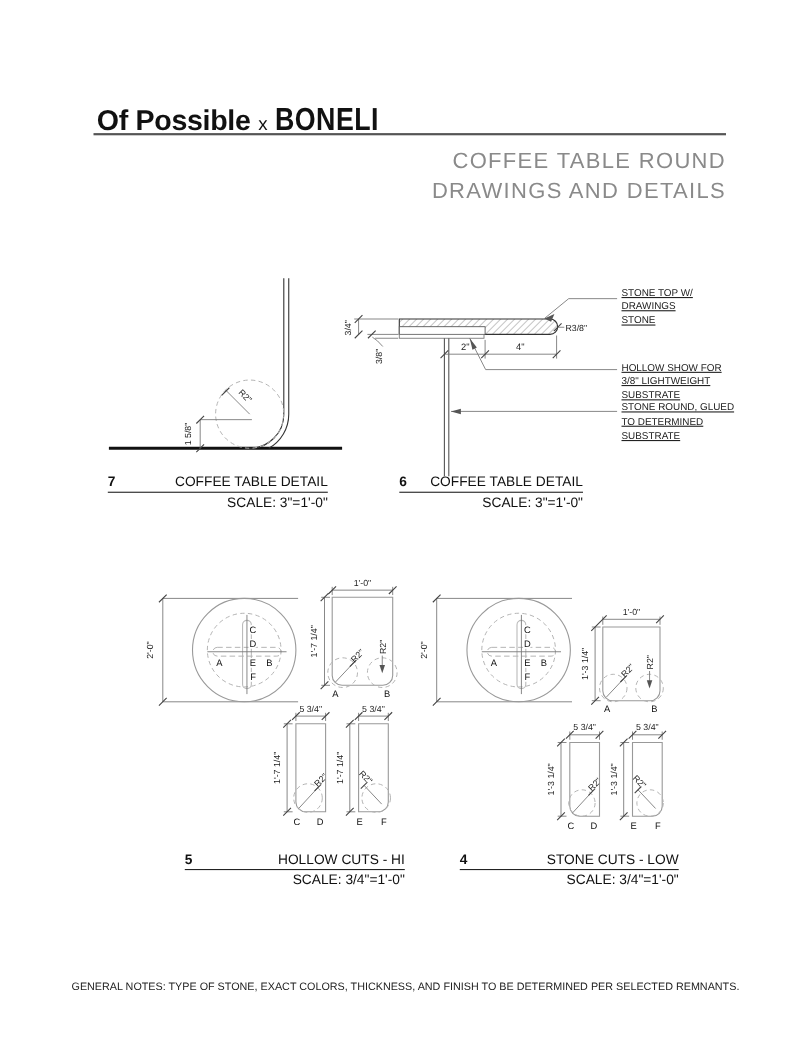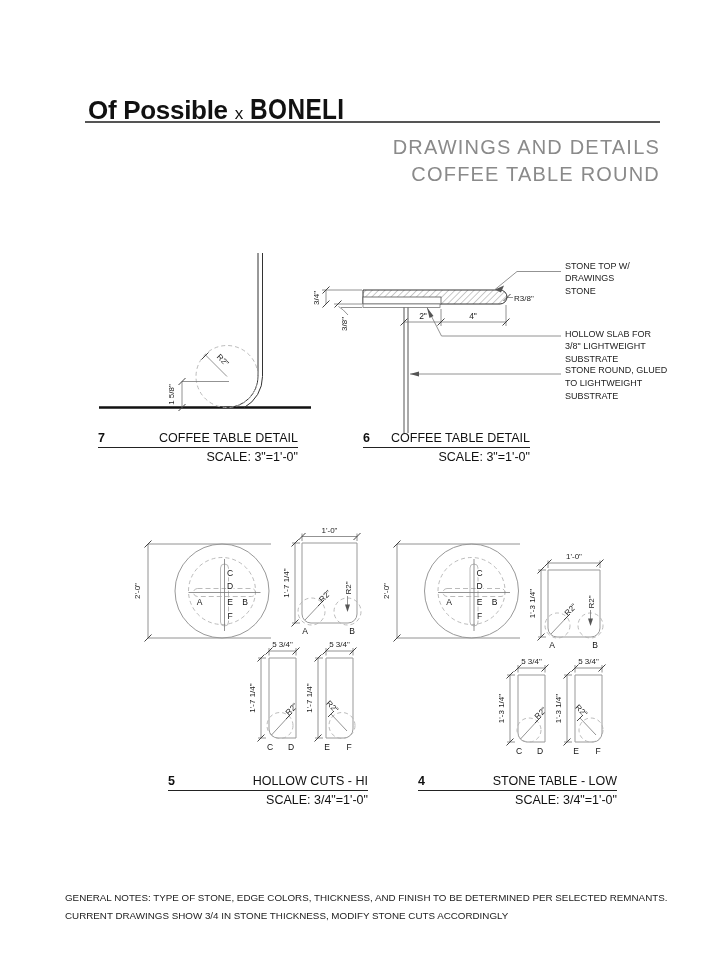--- a/index.html
+++ b/index.html
@@ -30,38 +30,38 @@
   .hdr-sub{position:absolute;left:300px;top:134px;width:360px;text-align:right;
            color:#8a8a8a;font-size:20px;letter-spacing:1.2px;line-height:27px;}
 
   .tb{position:absolute;font-size:12.5px;color:#111;}
   .tb-row{display:flex;justify-content:space-between;align-items:flex-end;
           border-bottom:1.2px solid #222;padding-bottom:2px;}
   .tb-num{font-weight:bold;}
   .tb-scale{text-align:right;margin-top:2px;}
 
   .ann{position:absolute;font-size:9px;line-height:12.3px;color:#222;white-space:nowrap;}
-  .ann span{display:block;}
+  .ann span{display:block;text-decoration:underline;}
 
   .notes{position:absolute;left:65px;top:889px;font-size:9.8px;line-height:17.5px;
          color:#222;white-space:nowrap;}
   .notes span{display:block;}
 </style>
 </head>
 <body>
 
 <div id="sheet">
 
   <div class="hdr-brand">
     <span class="brand-left">Of Possible</span><span class="brand-sep">x</span><span class="brand-right">BONELI</span>
   </div>
   <div class="hdr-rule"></div>
   <div class="hdr-sub">
+    <div>COFFEE TABLE ROUND</div>
     <div>DRAWINGS AND DETAILS</div>
-    <div>COFFEE TABLE ROUND</div>
   </div>
 
   <svg id="linework" viewBox="0 0 720 960">
     <defs>
       <pattern id="hatch" width="4.5" height="4.5" patternUnits="userSpaceOnUse" patternTransform="rotate(45)">
         <line x1="0" y1="0" x2="0" y2="4.5" stroke="#666" stroke-width="0.7"></line>
       </pattern>
     </defs>
 
     <g>
@@ -223,27 +223,27 @@
       <text class="lbl" x="598" y="754" text-anchor="middle">F</text>
     </g>
   </svg>
 
   <div class="ann" style="left:565px;top:260px;">
     <span>STONE TOP W/</span>
     <span>DRAWINGS</span>
     <span>STONE</span>
   </div>
   <div class="ann" style="left:565px;top:328px;">
-    <span>HOLLOW SLAB FOR</span>
+    <span>HOLLOW SHOW FOR</span>
     <span>3/8" LIGHTWEIGHT</span>
     <span>SUBSTRATE</span>
   </div>
   <div class="ann" style="left:565px;top:364px;line-height:13px;">
     <span>STONE ROUND, GLUED</span>
-    <span>TO LIGHTWEIGHT</span>
+    <span>TO DETERMINED</span>
     <span>SUBSTRATE</span>
   </div>
 
   <div class="tb" style="left:98px;top:431px;width:200px;">
     <div class="tb-row">
       <span class="tb-num">7</span>
       <span class="tb-title">COFFEE TABLE DETAIL</span>
     </div>
     <div class="tb-scale">SCALE: 3"=1'-0"</div>
   </div>
@@ -257,23 +257,22 @@
   <div class="tb" style="left:168px;top:774px;width:200px;">
     <div class="tb-row">
       <span class="tb-num">5</span>
       <span class="tb-title">HOLLOW CUTS - HI</span>
     </div>
     <div class="tb-scale">SCALE: 3/4"=1'-0"</div>
   </div>
   <div class="tb" style="left:418px;top:774px;width:199px;">
     <div class="tb-row">
       <span class="tb-num">4</span>
-      <span class="tb-title">STONE TABLE - LOW</span>
+      <span class="tb-title">STONE CUTS - LOW</span>
     </div>
     <div class="tb-scale">SCALE: 3/4"=1'-0"</div>
   </div>
 
   <div class="notes">
-    <span>GENERAL NOTES: TYPE OF STONE, EDGE COLORS, THICKNESS, AND FINISH TO BE DETERMINED PER SELECTED REMNANTS.</span>
-    <span>CURRENT DRAWINGS SHOW 3/4 IN STONE THICKNESS, MODIFY STONE CUTS ACCORDINGLY</span>
+    <span>GENERAL NOTES: TYPE OF STONE, EXACT COLORS, THICKNESS, AND FINISH TO BE DETERMINED PER SELECTED REMNANTS.</span>
   </div>
 
 </div>
 
 </body></html>

